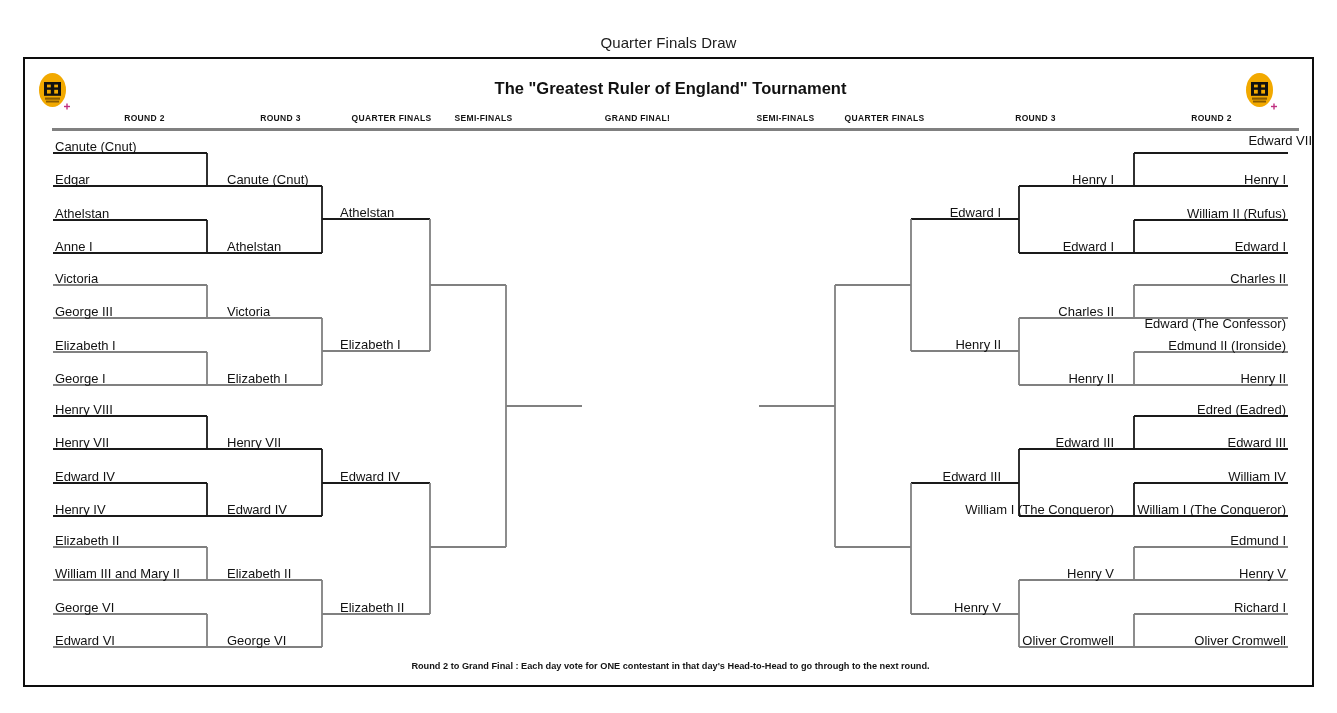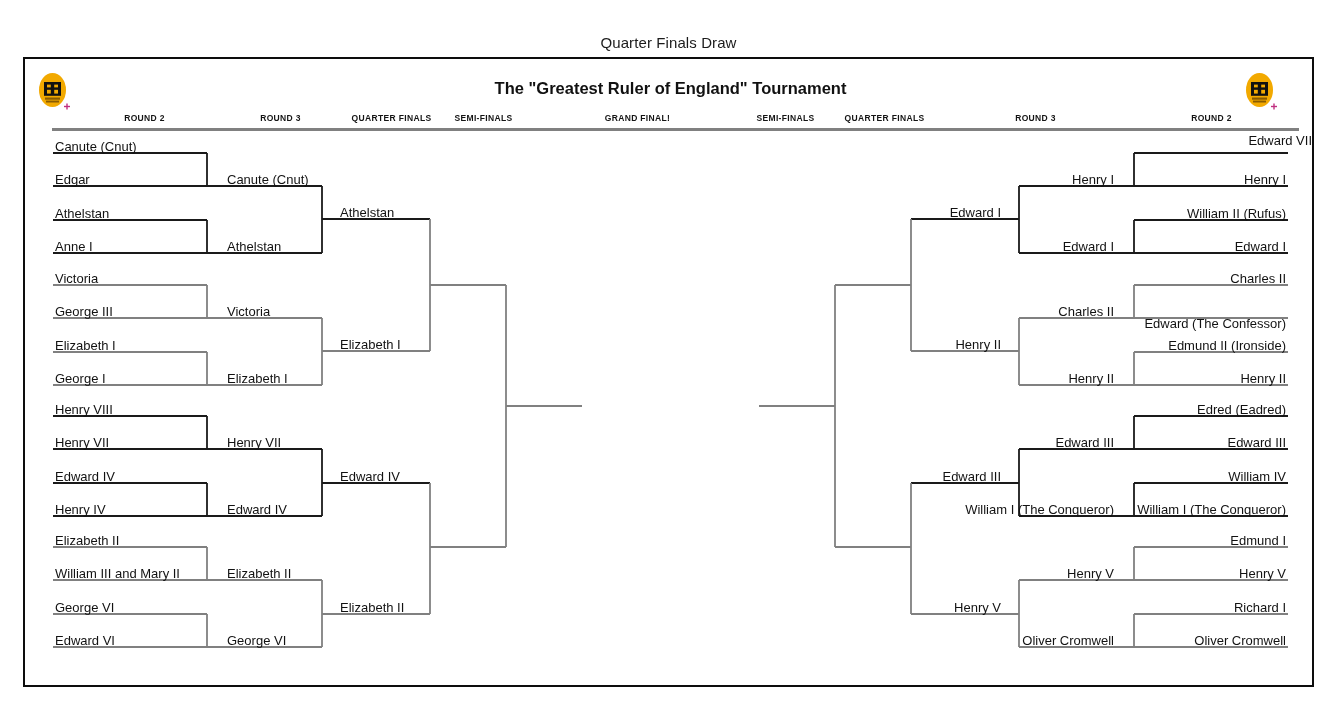--- a/index.html
+++ b/index.html
@@ -282,13 +282,14 @@
       <div class="slot-label r" style="top: 389px; left: 1089px; transform: translate(-100%, -100%);">Edward III</div>
       <div class="slot-label r" style="top: 456px; left: 1089px; transform: translate(-100%, -100%);">William I (The Conqueror)</div>
       <div class="slot-label r" style="top: 520px; left: 1089px; transform: translate(-100%, -100%);">Henry V</div>
       <div class="slot-label r" style="top: 587px; left: 1089px; transform: translate(-100%, -100%);">Oliver Cromwell</div>
       <div class="slot-label r" style="top: 159px; left: 976px; transform: translate(-100%, -100%);">Edward I</div>
       <div class="slot-label r" style="top: 291px; left: 976px; transform: translate(-100%, -100%);">Henry II</div>
       <div class="slot-label r" style="top: 423px; left: 976px; transform: translate(-100%, -100%);">Edward III</div>
       <div class="slot-label r" style="top: 554px; left: 976px; transform: translate(-100%, -100%);">Henry V</div>
     </div>
 
+  <div id="footer-note">Round 2 to Grand Final : Each day vote for ONE contestant in that day's Head-to-Head to go through to the next round.</div>
 </div>
 
 </body></html>

